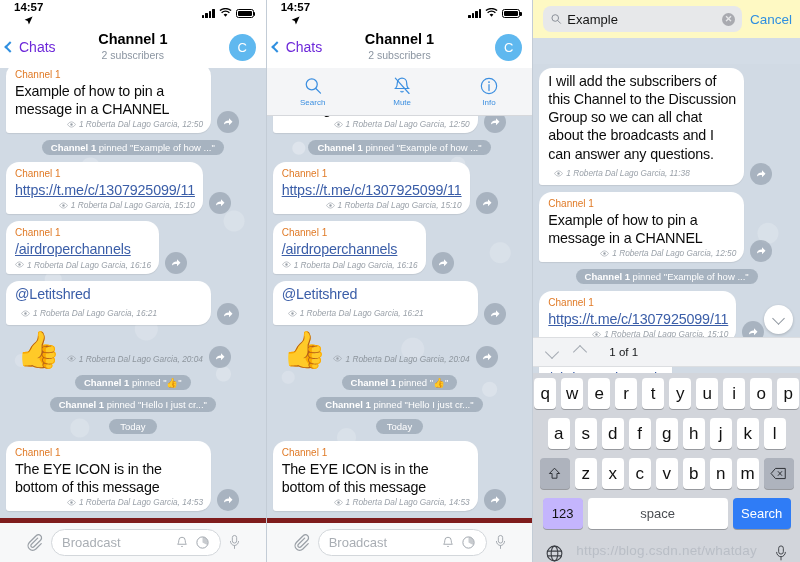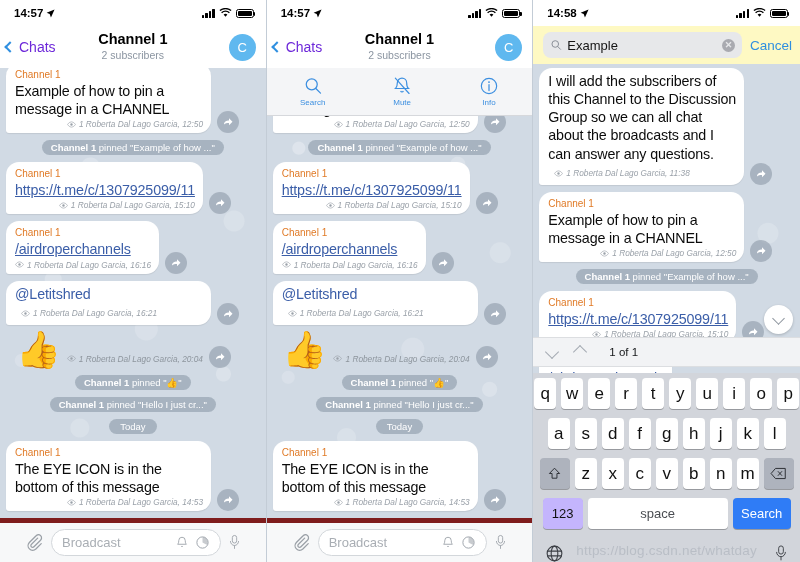--- a/index.html
+++ b/index.html
@@ -19,21 +19,21 @@
   .panel:last-child { border-right: none; }
 
   
   .statusbar {
     height: 26px; background:#fff;
     display:flex; align-items:center; justify-content:space-between;
     padding: 0 12px 0 14px;
     font-size: 11.5px; font-weight: bold; color:#000;
     position: relative; z-index: 30;
   }
-  .sb-left { display:flex; align-items:center; gap:3px; }
+  .sb-left { display:flex; align-items:center; gap:3px;flex-direction:column; }
   .loc-arrow { width:9px; height:9px; display:inline-block; }
   .sb-right { display:flex; align-items:center; gap:4px; }
   .signal { display:flex; align-items:flex-end; gap:1.2px; height:9px; }
   .signal i { width:2.4px; background:#000; border-radius:.5px; display:block; }
   .signal i:nth-child(1){height:3px}.signal i:nth-child(2){height:5px}
   .signal i:nth-child(3){height:7px}.signal i:nth-child(4){height:9px}
   .batt { width:18px;height:9px;border:1px solid #000;border-radius:2.5px;position:relative;padding:1px;}
   .batt::after{content:"";position:absolute;right:-2.5px;top:2.5px;width:1.5px;height:3.5px;background:#000;border-radius:0 1px 1px 0;}
   .batt span{display:block;height:100%;background:#000;border-radius:1px;}
 
@@ -569,44 +569,20 @@
           </svg>
       </div>
       <svg width="13" height="19" viewBox="0 0 24 30">
           <rect x="8" y="2" width="8" height="14" rx="4" stroke="#9aa0a7" stroke-width="1.6" fill="none"></rect>
           <path d="M4.5 13a7.5 7.5 0 0 0 15 0M12 21v5" stroke="#9aa0a7" stroke-width="1.6" fill="none" stroke-linecap="round"></path>
         </svg>
     </div>
   </div>
 
   <div class="panel">
-    <div class="statusbar">
-      <div class="sb-left">
-        <span>14:58</span>
-        <svg class="loc-arrow" viewBox="0 0 10 10">
-            <path d="M9.5.5 .7 4.3l3.4 1.3L5.5 9.5z" fill="#000"></path>
-          </svg>
-      </div>
-      <div class="sb-right">
-        <span class="signal">
-            <i></i>
-            <i></i>
-            <i></i>
-            <i></i>
-          </span>
-        <svg width="13" height="10" viewBox="0 0 13 10">
-            <path d="M6.5 8.8 4.6 6.6a3 3 0 0 1 3.8 0z" fill="#000"></path>
-            <path d="M2.6 4.7a6 6 0 0 1 7.8 0" stroke="#000" stroke-width="1.3" fill="none"></path>
-            <path d="M.9 2.6a8.6 8.6 0 0 1 11.2 0" stroke="#000" stroke-width="1.3" fill="none"></path>
-          </svg>
-        <span class="batt">
-            <span></span>
-          </span>
-      </div>
-    </div>
 
     <div class="searchbar">
       <div class="search-field">
         <svg width="12" height="12" viewBox="0 0 24 24">
             <circle cx="10.5" cy="10" r="6.6" stroke="#8b9099" stroke-width="2" fill="none"></circle>
             <path d="M15.4 15 21 20.6" stroke="#8b9099" stroke-width="2" stroke-linecap="round"></path>
           </svg>
         <span class="search-val">Example</span>
         <span class="clear-btn">✕</span>
       </div>

